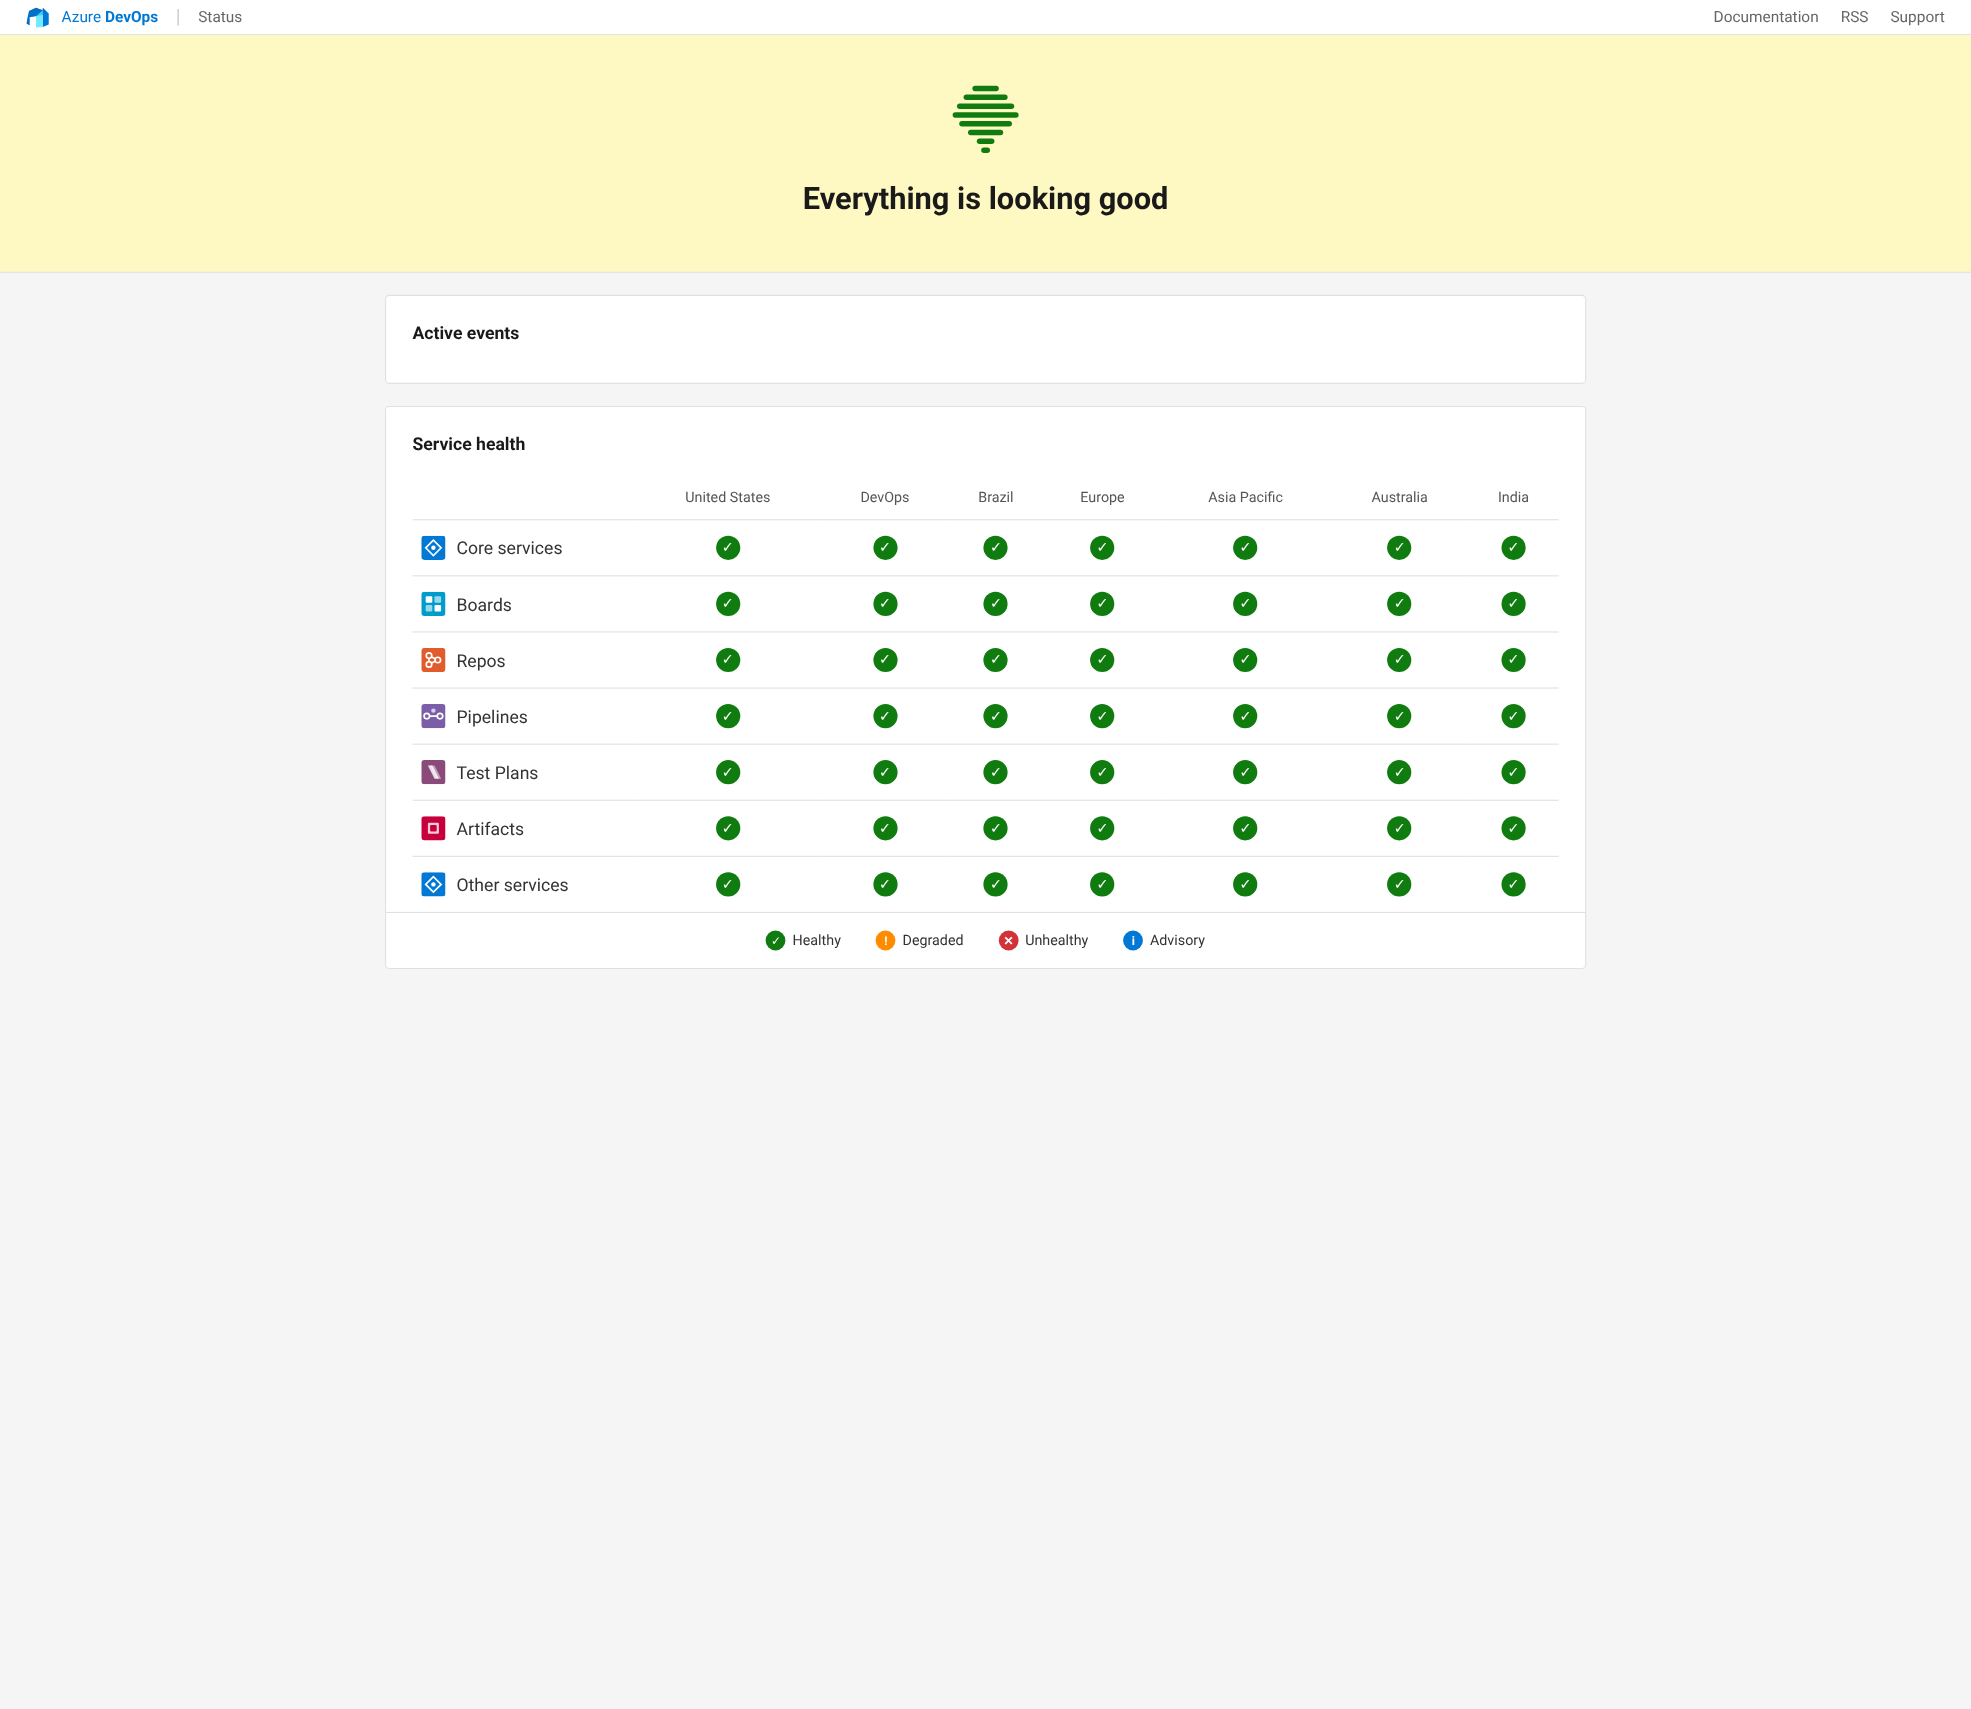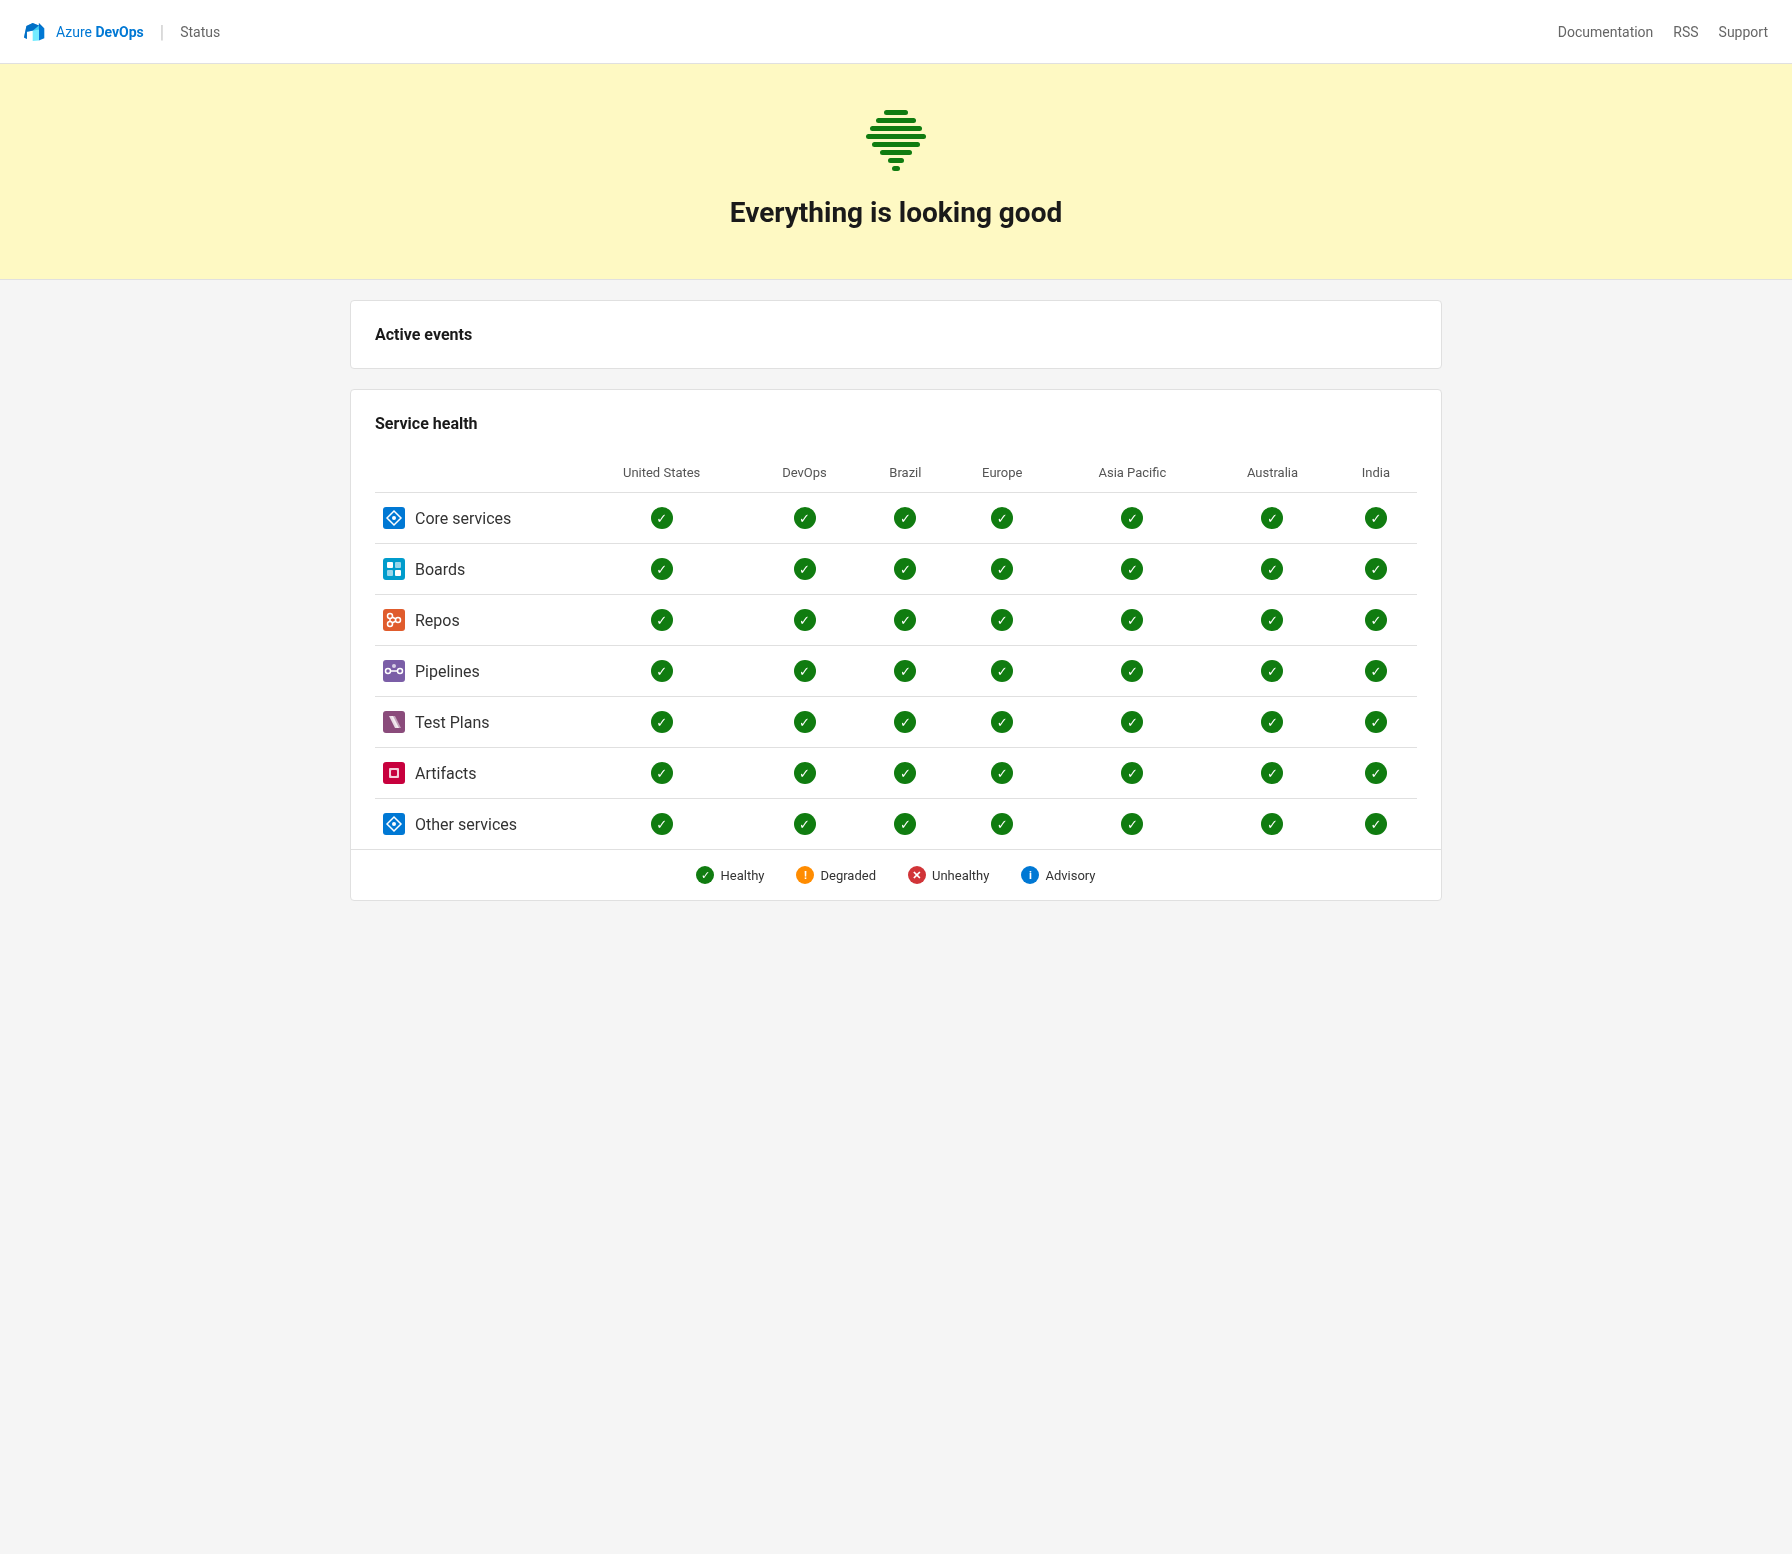--- a/index.html
+++ b/index.html
@@ -1,19 +1,19 @@
 <!DOCTYPE html>
 <html><head>
   <meta charset="utf-8">
   <style>
     * { box-sizing: border-box; margin: 0; padding: 0; }
     body { font-family: -apple-system, BlinkMacSystemFont, 'Segoe UI', Roboto, sans-serif; background: #f5f5f5; color: #333; font-size: 14px; }
     
     
-    .header { background: #fff; border-bottom: 1px solid #e0e0e0; padding: 0 24px; height: 64px; display: flex; align-items: center; justify-content: space-between; }
+    .header { background: #fff; border-bottom: 1px solid #e0e0e0; padding: 0 24px; height: 32px; display: flex; align-items: center; justify-content: space-between; }
     .header-left { display: flex; align-items: center; gap: 12px; }
     .header-logo { display: flex; align-items: center; gap: 8px; font-size: 14px; color: #666; }
     .logo-icon { width: 24px; height: 24px; }
     .brand-azure { color: #0078d4; font-weight: 400; }
     .brand-devops { color: #0078d4; font-weight: 700; }
     .header-divider { color: #ccc; font-size: 18px; margin: 0 4px; }
     .header-status { color: #666; font-size: 14px; }
     .header-right { display: flex; gap: 20px; }
     .header-right a { color: #666; text-decoration: none; font-size: 14px; }
 
@@ -25,21 +25,21 @@
     .hero-subtitle a { color: #0078d4; text-decoration: none; }
 
     
     .main { max-width: 1140px; margin: 0 auto; padding: 0 24px 40px; }
 
     
     .card { background: #fff; border: 1px solid #e0e0e0; border-radius: 4px; margin-bottom: 20px; }
 
     
     .active-events { padding: 24px; }
-    .section-title { font-size: 16px; font-weight: 700; color: #1a1a1a; }
+    .section-title { font-size: 16px; font-weight: 700; color: #1a1a1a; margin-bottom: 12px; }
     .active-events p { font-size: 14px; color: #555; line-height: 1.6; }
     .active-events a { color: #0078d4; text-decoration: none; }
 
     
     .service-health { padding: 24px 24px 0; }
     .service-health .section-title { margin-bottom: 20px; }
 
     
     .health-table { width: 100%; border-collapse: collapse; }
     .health-table th { font-size: 13px; font-weight: 400; color: #555; padding: 12px 8px; text-align: center; border-bottom: 1px solid #e0e0e0; }

